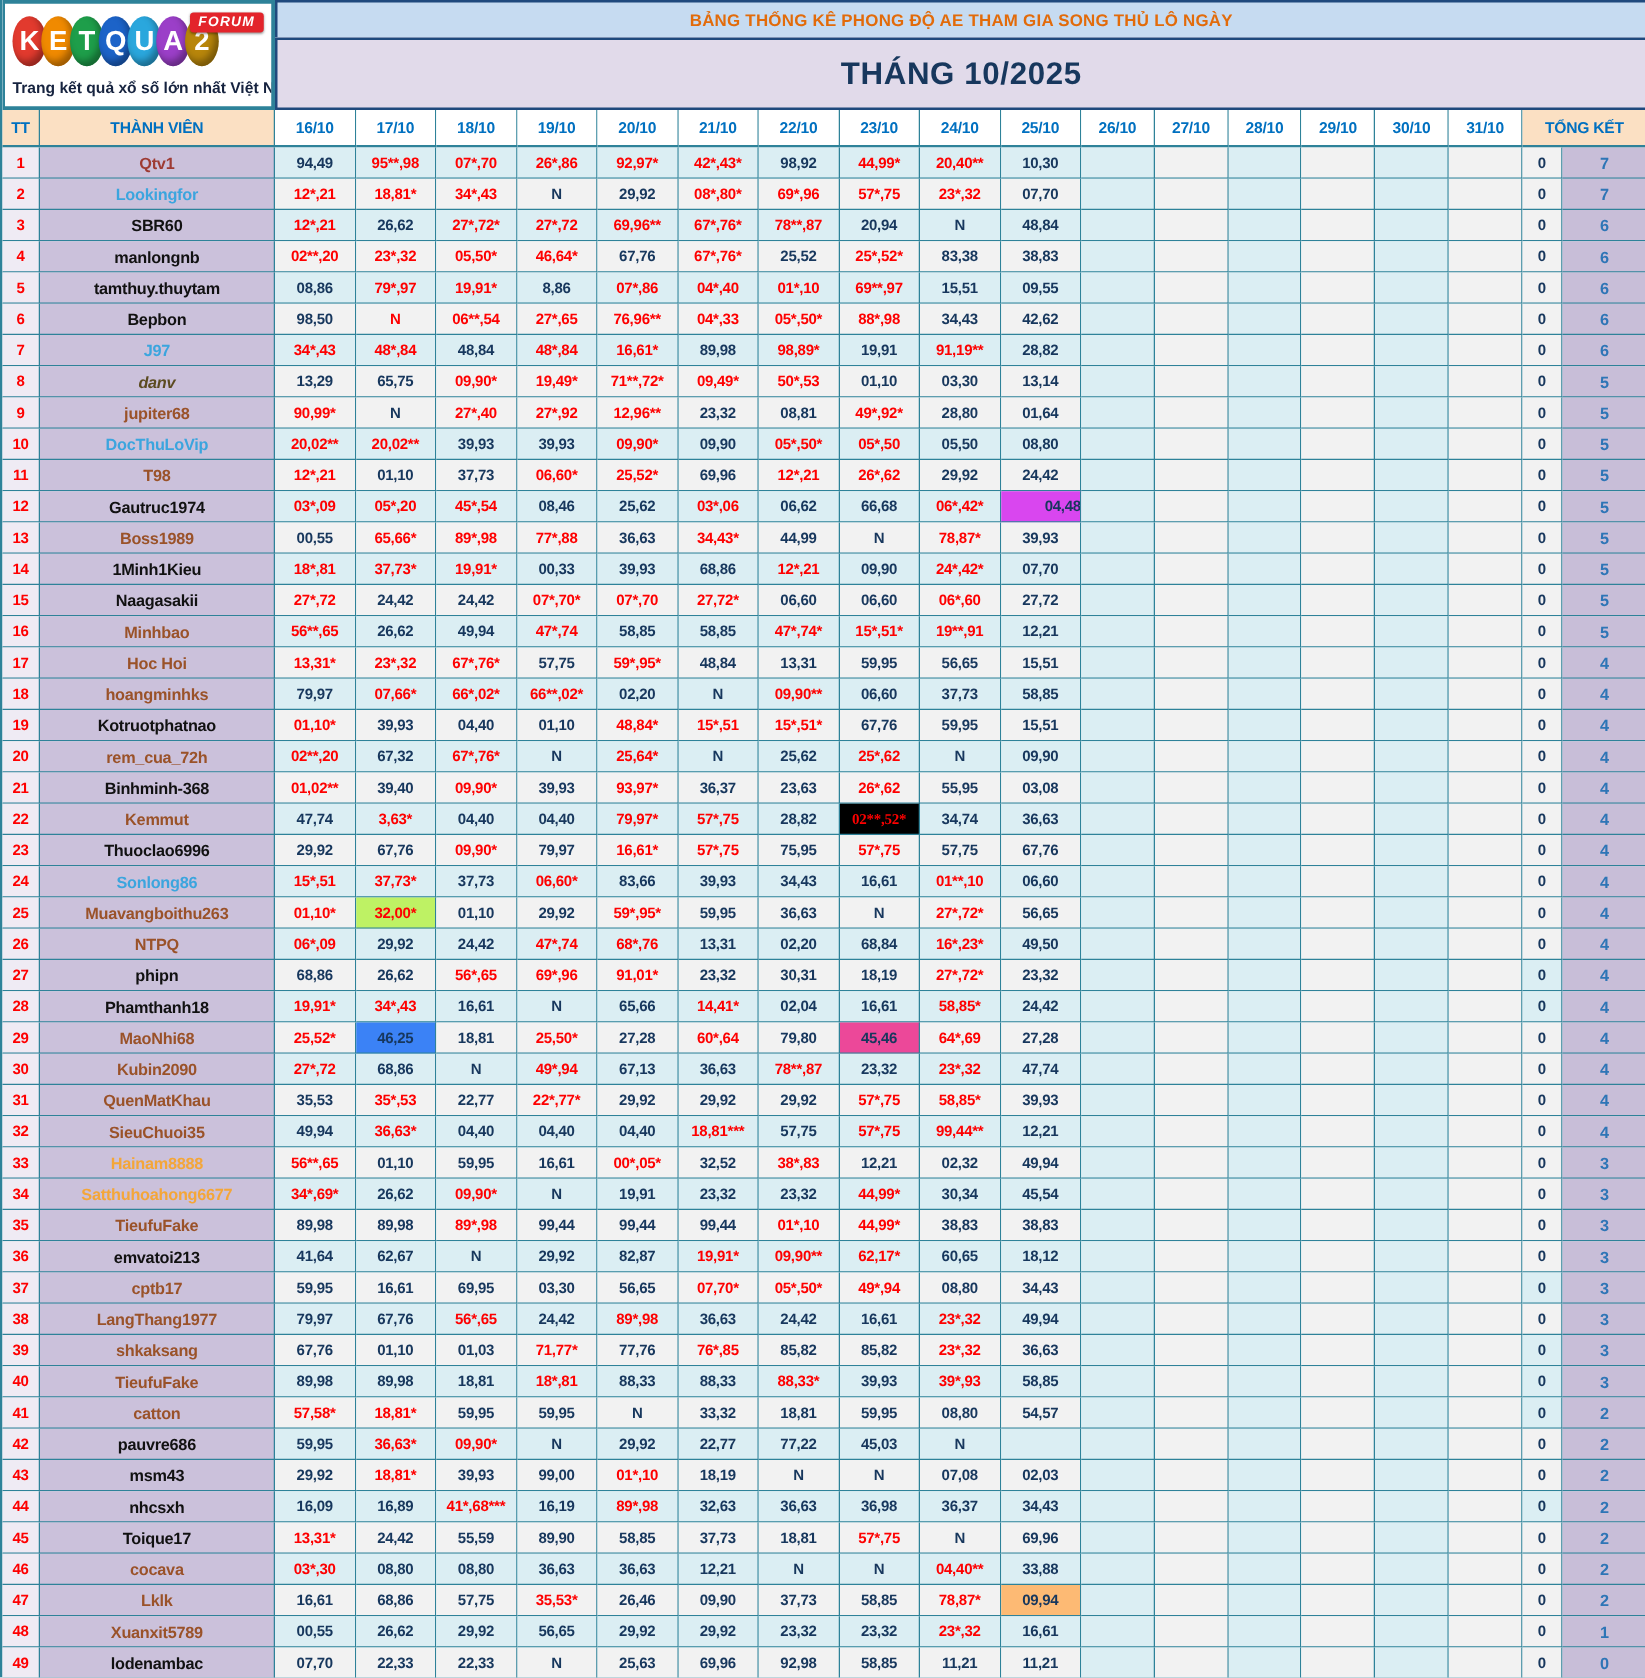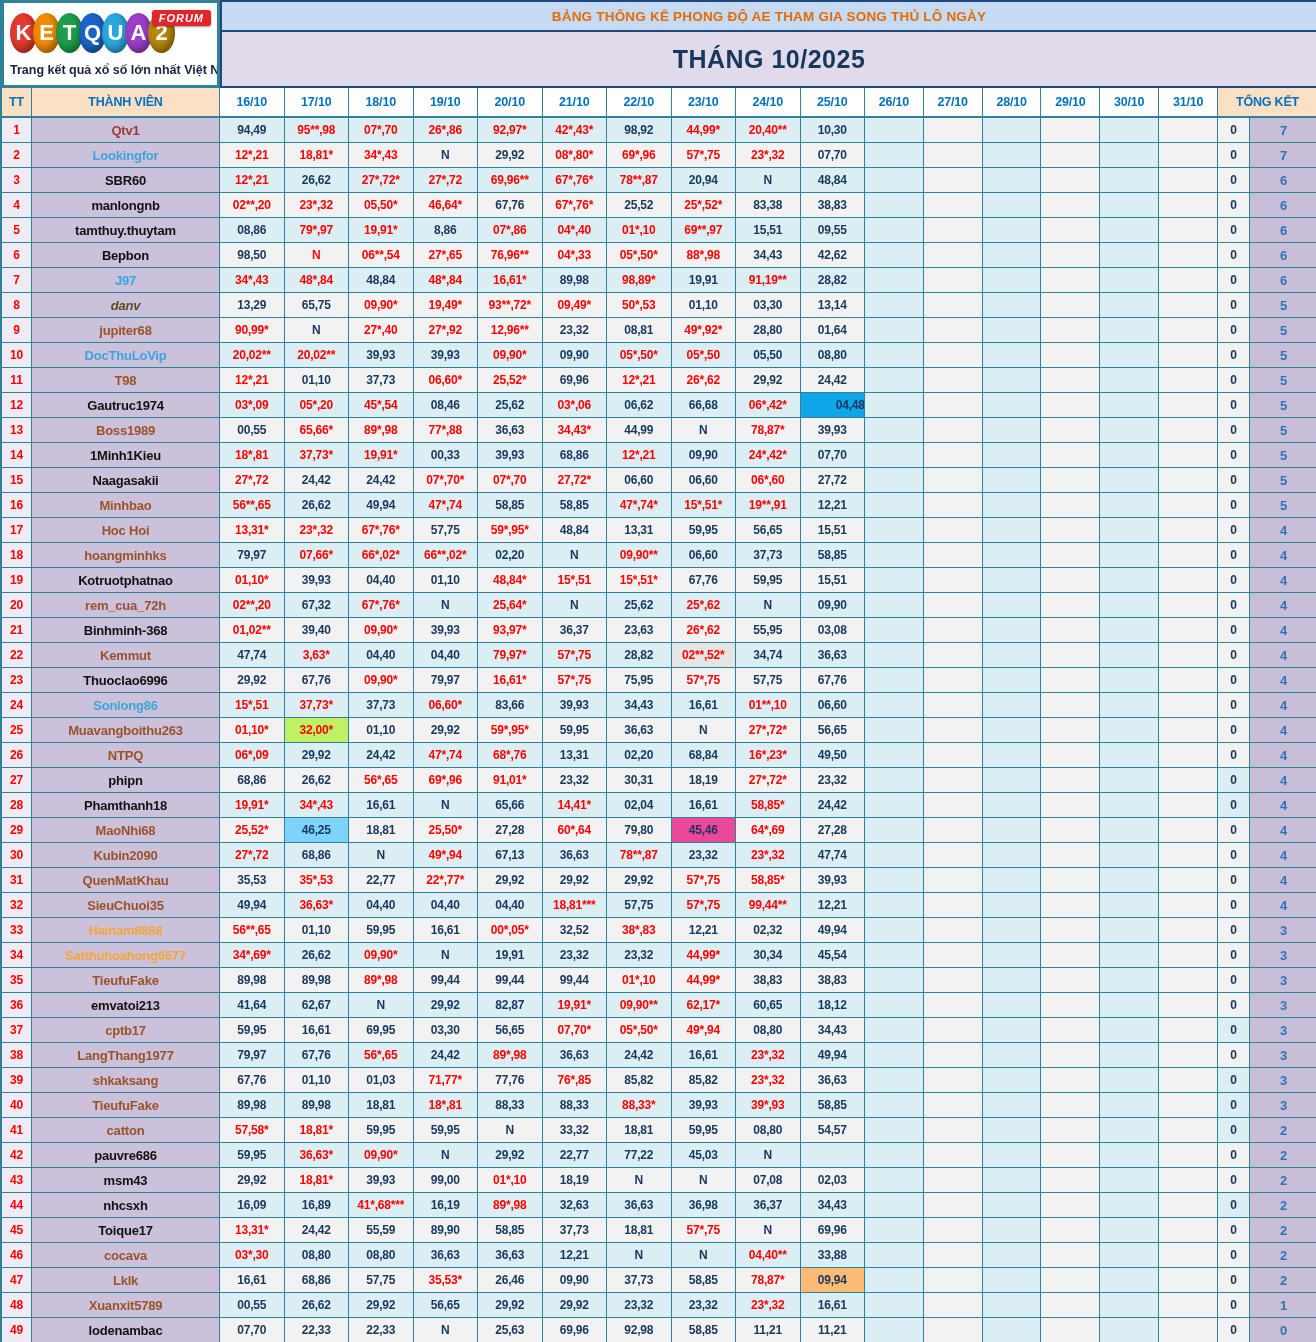--- a/index.html
+++ b/index.html
@@ -256,21 +256,21 @@
         <div class="cell c-zero">0</div>
         <div class="cell c-total">6</div>
       </div>
       <div class="grid-row">
         <div class="cell c-tt">8</div>
         <div class="cell c-name nc-olive">danv</div>
         <div class="cell c-val" style="background: rgb(242, 242, 242);">13,29</div>
         <div class="cell c-val" style="background: rgb(242, 242, 242);">65,75</div>
         <div class="cell c-val red" style="background: rgb(242, 242, 242);">09,90*</div>
         <div class="cell c-val red" style="background: rgb(242, 242, 242);">19,49*</div>
-        <div class="cell c-val red" style="background: rgb(242, 242, 242);">93**,72*</div>
+        <div class="cell c-val red" style="background: rgb(242, 242, 242);">71**,72*</div>
         <div class="cell c-val red" style="background: rgb(242, 242, 242);">09,49*</div>
         <div class="cell c-val red" style="background: rgb(242, 242, 242);">50*,53</div>
         <div class="cell c-val" style="background: rgb(242, 242, 242);">01,10</div>
         <div class="cell c-val" style="background: rgb(242, 242, 242);">03,30</div>
         <div class="cell c-val" style="background: rgb(242, 242, 242);">13,14</div>
         <div class="cell c-val" style="background: rgb(219, 238, 243);"></div>
         <div class="cell c-val" style="background: rgb(242, 242, 242);"></div>
         <div class="cell c-val" style="background: rgb(219, 238, 243);"></div>
         <div class="cell c-val" style="background: rgb(242, 242, 242);"></div>
         <div class="cell c-val" style="background: rgb(219, 238, 243);"></div>
@@ -349,21 +349,21 @@
         <div class="cell c-name nc-black">Gautruc1974</div>
         <div class="cell c-val red" style="background: rgb(219, 238, 243);">03*,09</div>
         <div class="cell c-val red" style="background: rgb(219, 238, 243);">05*,20</div>
         <div class="cell c-val red" style="background: rgb(219, 238, 243);">45*,54</div>
         <div class="cell c-val" style="background: rgb(219, 238, 243);">08,46</div>
         <div class="cell c-val" style="background: rgb(219, 238, 243);">25,62</div>
         <div class="cell c-val red" style="background: rgb(219, 238, 243);">03*,06</div>
         <div class="cell c-val" style="background: rgb(219, 238, 243);">06,62</div>
         <div class="cell c-val" style="background: rgb(219, 238, 243);">66,68</div>
         <div class="cell c-val red" style="background: rgb(219, 238, 243);">06*,42*</div>
-        <div class="cell c-val" style="background: #0ea5e9; padding-left: 36px;">04,48</div>
+        <div class="cell c-val" style="background: #d946ef; padding-left: 36px;">04,48</div>
         <div class="cell c-val" style="background: rgb(219, 238, 243);"></div>
         <div class="cell c-val" style="background: rgb(242, 242, 242);"></div>
         <div class="cell c-val" style="background: rgb(219, 238, 243);"></div>
         <div class="cell c-val" style="background: rgb(242, 242, 242);"></div>
         <div class="cell c-val" style="background: rgb(219, 238, 243);"></div>
         <div class="cell c-val" style="background: rgb(242, 242, 242);"></div>
         <div class="cell c-zero">0</div>
         <div class="cell c-total">5</div>
       </div>
       <div class="grid-row">
@@ -567,21 +567,21 @@
       <div class="grid-row">
         <div class="cell c-tt">22</div>
         <div class="cell c-name nc-brown">Kemmut</div>
         <div class="cell c-val" style="background: rgb(219, 238, 243);">47,74</div>
         <div class="cell c-val red" style="background: rgb(219, 238, 243);">3,63*</div>
         <div class="cell c-val" style="background: rgb(219, 238, 243);">04,40</div>
         <div class="cell c-val" style="background: rgb(219, 238, 243);">04,40</div>
         <div class="cell c-val red" style="background: rgb(219, 238, 243);">79,97*</div>
         <div class="cell c-val red" style="background: rgb(219, 238, 243);">57*,75</div>
         <div class="cell c-val" style="background: rgb(219, 238, 243);">28,82</div>
-        <div class="cell c-val red" style="background: #e5e5e5;">02**,52*</div>
+        <div class="cell c-val red" style="background: #000000; font-family: Liberation Serif, serif;">02**,52*</div>
         <div class="cell c-val" style="background: rgb(219, 238, 243);">34,74</div>
         <div class="cell c-val" style="background: rgb(219, 238, 243);">36,63</div>
         <div class="cell c-val" style="background: rgb(219, 238, 243);"></div>
         <div class="cell c-val" style="background: rgb(242, 242, 242);"></div>
         <div class="cell c-val" style="background: rgb(219, 238, 243);"></div>
         <div class="cell c-val" style="background: rgb(242, 242, 242);"></div>
         <div class="cell c-val" style="background: rgb(219, 238, 243);"></div>
         <div class="cell c-val" style="background: rgb(242, 242, 242);"></div>
         <div class="cell c-zero">0</div>
         <div class="cell c-total">4</div>
@@ -715,21 +715,21 @@
         <div class="cell c-val" style="background: rgb(242, 242, 242);"></div>
         <div class="cell c-val" style="background: rgb(219, 238, 243);"></div>
         <div class="cell c-val" style="background: rgb(242, 242, 242);"></div>
         <div class="cell c-zero hl">0</div>
         <div class="cell c-total">4</div>
       </div>
       <div class="grid-row">
         <div class="cell c-tt">29</div>
         <div class="cell c-name nc-brown">MaoNhi68</div>
         <div class="cell c-val red" style="background: rgb(242, 242, 242);">25,52*</div>
-        <div class="cell c-val" style="background: #7dd3fc; text-align: center;">46,25</div>
+        <div class="cell c-val" style="background: #3b82f6; text-align: center;">46,25</div>
         <div class="cell c-val" style="background: rgb(242, 242, 242);">18,81</div>
         <div class="cell c-val red" style="background: rgb(242, 242, 242);">25,50*</div>
         <div class="cell c-val" style="background: rgb(242, 242, 242);">27,28</div>
         <div class="cell c-val red" style="background: rgb(242, 242, 242);">60*,64</div>
         <div class="cell c-val" style="background: rgb(242, 242, 242);">79,80</div>
         <div class="cell c-val" style="background: #ec4899;">45,46</div>
         <div class="cell c-val red" style="background: rgb(242, 242, 242);">64*,69</div>
         <div class="cell c-val" style="background: rgb(242, 242, 242);">27,28</div>
         <div class="cell c-val" style="background: rgb(219, 238, 243);"></div>
         <div class="cell c-val" style="background: rgb(242, 242, 242);"></div>

